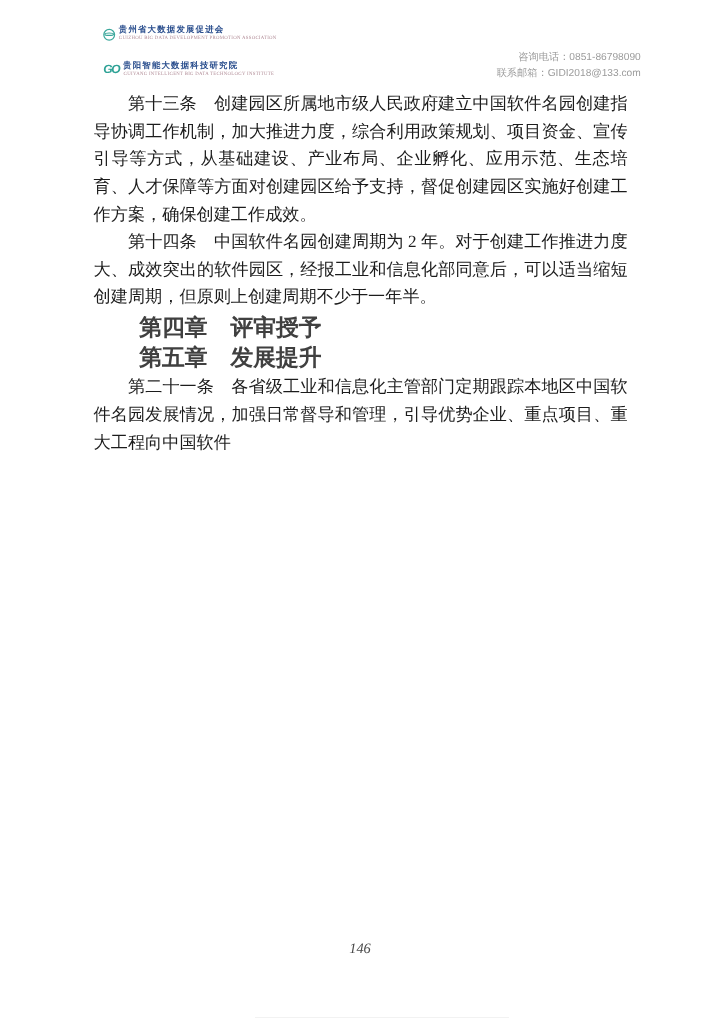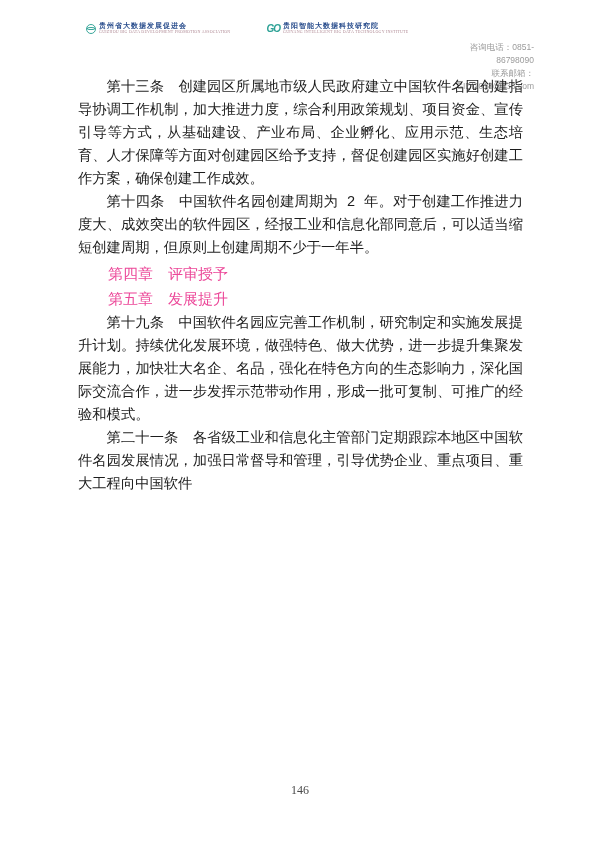--- a/index.html
+++ b/index.html
@@ -9,21 +9,21 @@
     margin:0 auto;
     background:#ffffff;
     overflow:hidden;
     font-family:"Liberation Serif","DejaVu Serif",serif;
   }
   
   .header{
     position:absolute;top:22px;left:86px;right:66px;
     display:flex;justify-content:space-between;align-items:flex-start;
   }
-  .logos{display:flex;gap:3px;}
+  .logos{display:flex;flex-direction:column;gap:17px;}
   .logo-row{display:flex;align-items:center;gap:3px;}
   .globe-icon{
     width:10px;height:10px;border:1.5px solid #3aa79b;border-radius:50%;
     position:relative;box-sizing:border-box;flex:0 0 auto;
   }
   .globe-icon::after{
     content:"";position:absolute;left:0;right:0;top:2.5px;
     height:2.5px;border:1px solid #3aa79b;border-radius:50%;box-sizing:border-box;
   }
   .go-icon{
@@ -47,32 +47,31 @@
   
   .content{
     position:absolute;top:76px;left:78px;width:445px;
     color:#1c1c1c;
   }
   .para{
     margin:0;
     font-size:14.3px;line-height:23px;
     text-align:justify;text-justify:inter-ideograph;
     text-indent:2em;
-    font-family:Liberation Mono, monospace;
   }
   .chapter{
     margin:2px 0;
     font-family:"Liberation Sans","DejaVu Sans",sans-serif;
-    font-weight:400;font-size:15px;line-height:23px;
-    text-indent:2em;color:#ec4899;
+    font-weight:700;font-size:19px;line-height:23px;
+    text-indent:2em;color:#404040;
   }
   
   .footer{
     position:absolute;left:0;right:0;top:783px;
-    text-align:center;font-size:12px;color:#4a4a4a;
+    text-align:center;font-size:12px;color:#4a4a4a;font-style:italic;
   }
 </style>
 </head>
 <body>
 
 <div class="page">
 
   <div class="header">
     <div class="logos">
       <div class="logo-row">
@@ -99,21 +98,20 @@
         <span>联系邮箱：</span><span>GIDI2018@133.com</span>
       </div>
     </div>
   </div>
 
   <div class="content">
     <p class="para">第十三条　创建园区所属地市级人民政府建立中国软件名园创建指导协调工作机制，加大推进力度，综合利用政策规划、项目资金、宣传引导等方式，从基础建设、产业布局、企业孵化、应用示范、生态培育、人才保障等方面对创建园区给予支持，督促创建园区实施好创建工作方案，确保创建工作成效。</p>
     <p class="para">第十四条　中国软件名园创建周期为 2 年。对于创建工作推进力度大、成效突出的软件园区，经报工业和信息化部同意后，可以适当缩短创建周期，但原则上创建周期不少于一年半。</p>
     <h3 class="chapter">第四章　评审授予</h3>
     <h3 class="chapter">第五章　发展提升</h3>
-    <p class="para">第十九条　中国软件名园应完善工作机制，研究制定和实施发展提升计划。持续优化发展环境，做强特色、做大优势，进一步提升集聚发展能力，加快壮大名企、名品，强化在特色方向的生态影响力，深化国际交流合作，进一步发挥示范带动作用，形成一批可复制、可推广的经验和模式。</p>
     <p class="para">第二十一条　各省级工业和信息化主管部门定期跟踪本地区中国软件名园发展情况，加强日常督导和管理，引导优势企业、重点项目、重大工程向中国软件</p>
   </div>
 
   <div class="footer">
     <span>146</span>
   </div>
 
 </div>
 
 </body></html>

